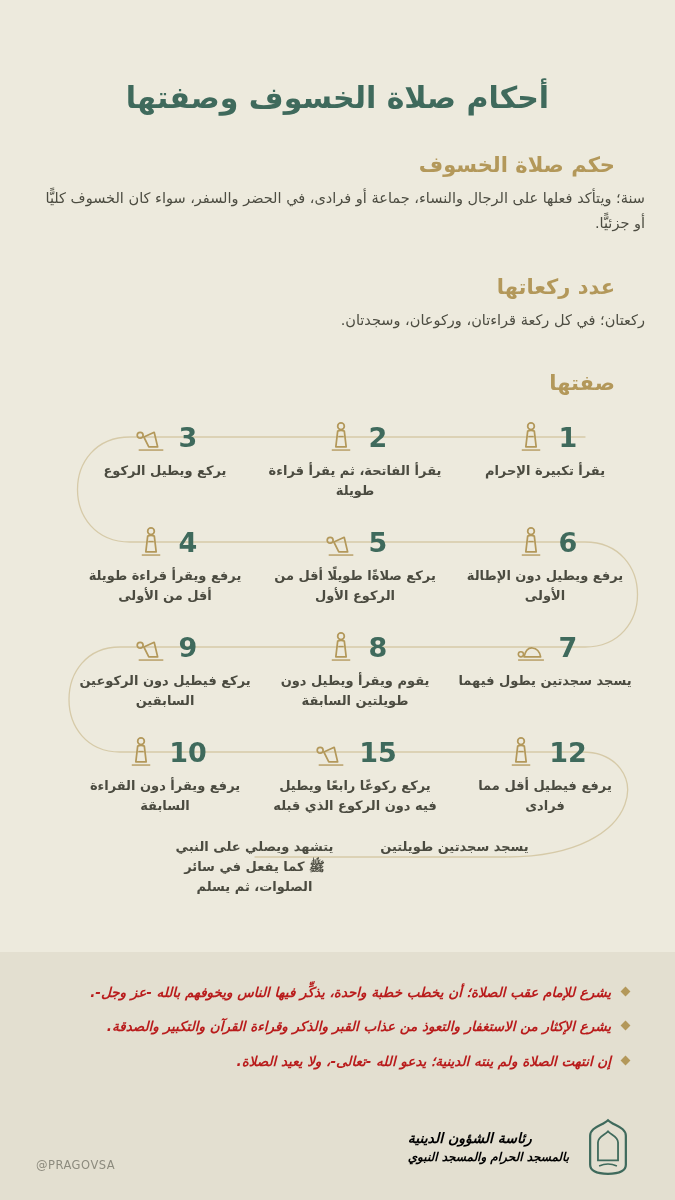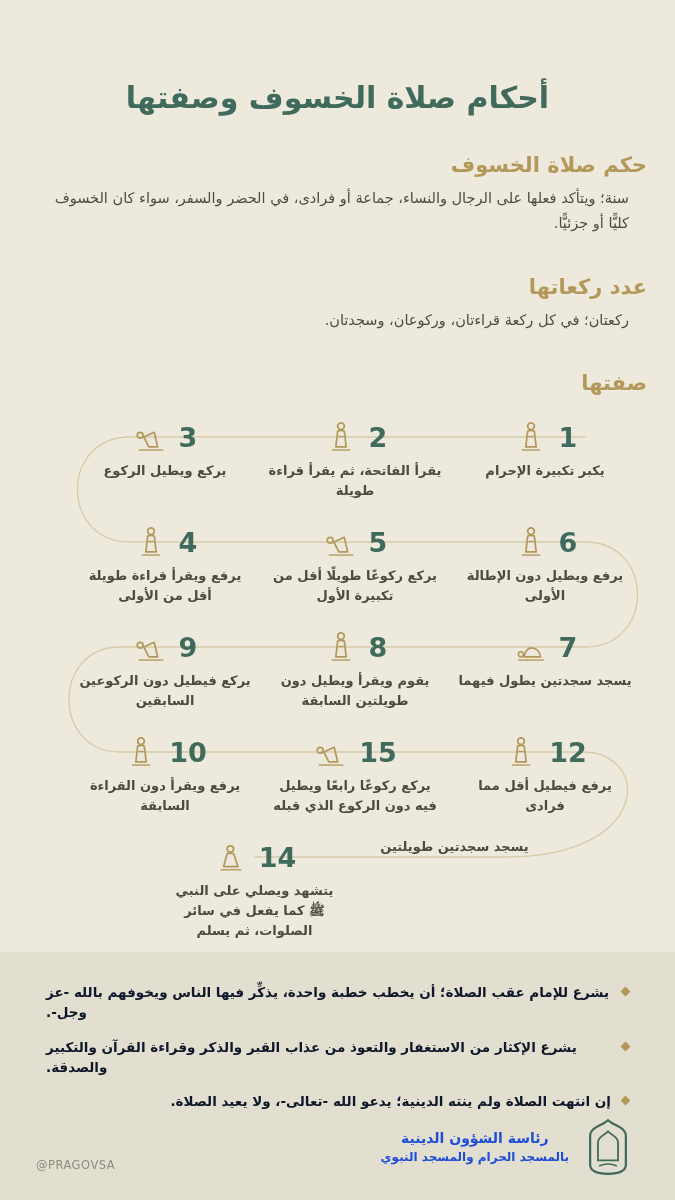--- a/index.html
+++ b/index.html
@@ -19,30 +19,30 @@
     font-weight: bold;
     padding-top: 80px;
     direction: rtl;
   }
   .gold-heading {
     color: #b3985a;
     font-size: 21px;
     font-weight: bold;
     text-align: right;
     direction: rtl;
-    padding: 0 28px;
+    padding: 0 60px;
     margin-top: 38px;
   }
   .body-text {
     direction: rtl;
     text-align: right;
     color: #4c4c41;
     font-size: 14.5px;
     line-height: 1.75;
-    padding: 0 46px;
+    padding: 0 30px;
     margin-top: 9px;
   }
   
   .steps {
     position: relative;
     margin-top: 14px;
     height: 556px;
   }
   .connectors {
     position: absolute;
@@ -99,43 +99,44 @@
     left: 0; right: 0;
     top: 952px; bottom: 0;
     background: #e3dfd0;
     padding: 30px 46px 0;
   }
   .note {
     display: flex;
     gap: 11px;
     align-items: flex-start;
     direction: rtl;
-    color: #0f172a;
+    color: #b91c1c;
     font-size: 13.5px;
     font-weight: bold;
     line-height: 1.5;
     margin-bottom: 14px;
     text-align: left;
+    font-style: italic;
   }
   .bullet {
     width: 7px; height: 7px;
     background: #b3985a;
     transform: rotate(45deg);
     margin-top: 6px;
     flex: none;
   }
   .footer {
     position: absolute;
     bottom: 24px; right: 42px;
     display: flex;
     flex-direction: row-reverse;
     align-items: center;
     gap: 14px;
   }
-  .org-lines { text-align: center; direction: rtl; color: #1d4ed8; }
+  .org-lines { text-align: left; direction: rtl; color: #000000; font-style: italic; }
   .org-line1 { font-size: 14px; font-weight: bold; line-height: 1.5; }
   .org-line2 { font-size: 12px; font-weight: bold; line-height: 1.4; }
   .logo { width: 50px; height: 58px; color: #3f6a5c; }
   .handle {
     position: absolute;
     left: 36px; bottom: 28px;
     direction: ltr;
     color: #8d8b7e;
     font-size: 11.5px;
     letter-spacing: 0.5px;
@@ -209,42 +210,42 @@
       </div>
       <div class="step-label">يقرأ الفاتحة، ثم يقرأ قراءة طويلة</div>
     </div>
     <div class="step">
       <div class="step-head">
         <svg class="fig">
             <use href="#fig-standing"></use>
           </svg>
         <span class="step-num">1</span>
       </div>
-      <div class="step-label">يكبر تكبيرة الإحرام</div>
+      <div class="step-label">يقرأ تكبيرة الإحرام</div>
     </div>
   </div>
 
   <div class="row">
     <div class="step">
       <div class="step-head">
         <svg class="fig">
             <use href="#fig-standing"></use>
           </svg>
         <span class="step-num">4</span>
       </div>
       <div class="step-label">يرفع ويقرأ قراءة طويلة أقل من الأولى</div>
     </div>
     <div class="step">
       <div class="step-head">
         <svg class="fig">
             <use href="#fig-bowing"></use>
           </svg>
         <span class="step-num">5</span>
       </div>
-      <div class="step-label">يركع ركوعًا طويلًا أقل من تكبيرة الأول</div>
+      <div class="step-label">يركع صلاةًا طويلًا أقل من الركوع الأول</div>
     </div>
     <div class="step">
       <div class="step-head">
         <svg class="fig">
             <use href="#fig-standing"></use>
           </svg>
         <span class="step-num">6</span>
       </div>
       <div class="step-label">يرفع ويطيل دون الإطالة الأولى</div>
     </div>
@@ -305,26 +306,20 @@
             <use href="#fig-standing"></use>
           </svg>
         <span class="step-num">12</span>
       </div>
       <div class="step-label">يرفع فيطيل أقل مما فرادى</div>
     </div>
   </div>
 
   <div class="row row-last">
     <div class="step">
-      <div class="step-head">
-        <svg class="fig">
-            <use href="#fig-sitting"></use>
-          </svg>
-        <span class="step-num">14</span>
-      </div>
       <div class="step-label">يتشهد ويصلي على النبي ﷺ كما يفعل في سائر الصلوات، ثم يسلم</div>
     </div>
     <div class="step">
       <div class="step-label">يسجد سجدتين طويلتين</div>
     </div>
   </div>
 </div>
 
 <div class="bottom">
   <div class="note">

